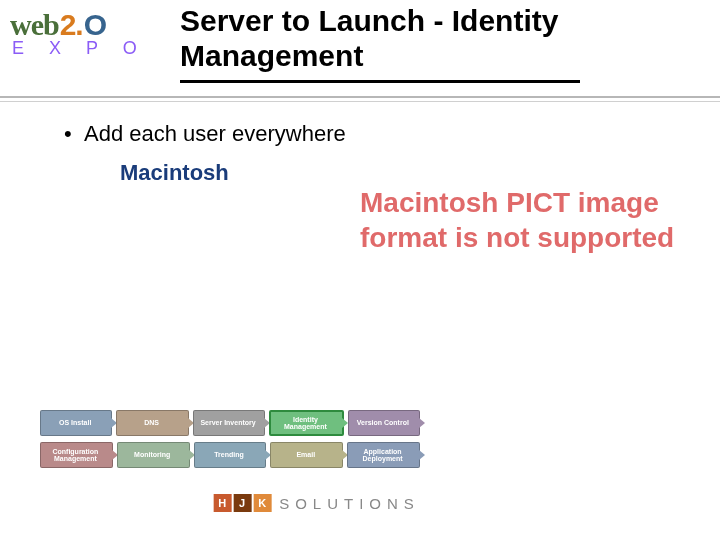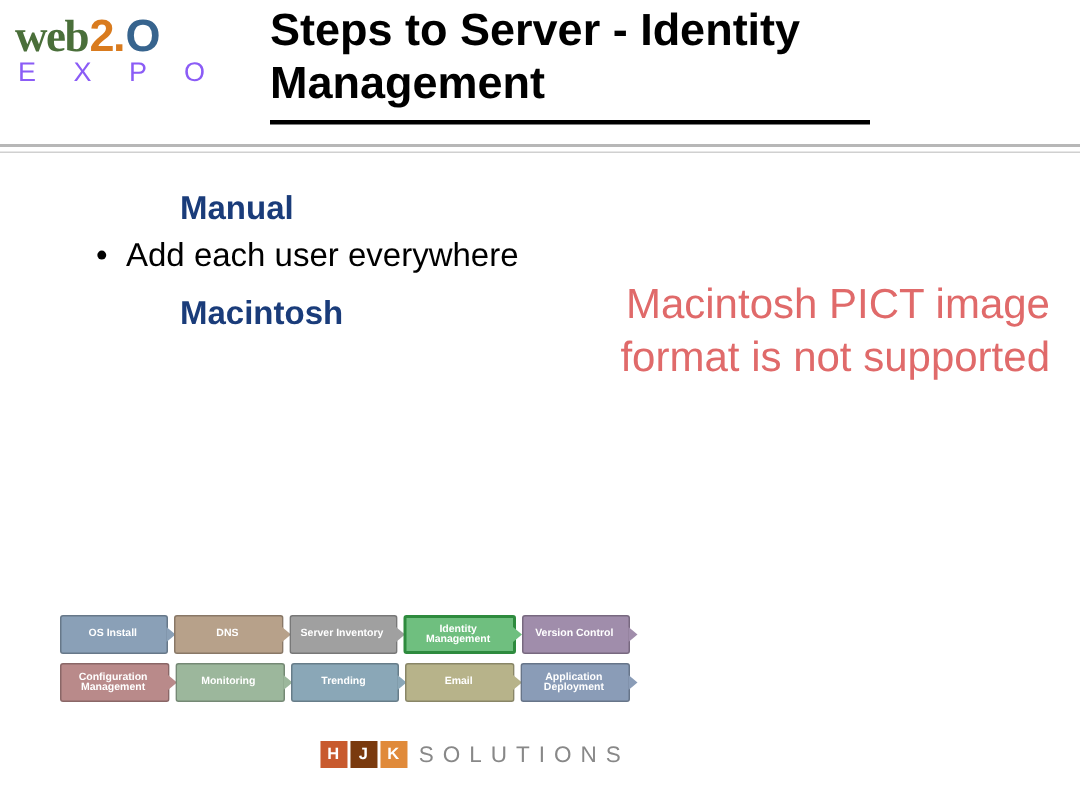--- a/index.html
+++ b/index.html
@@ -16,21 +16,21 @@
   .title-underline { position: absolute; left: 180px; top: 80px; width: 400px; height: 3px; background: #000; }
   .header-rule { position: absolute; left: 0; top: 96px; width: 720px; height: 8px; }
   .header-rule::before { content: ""; position: absolute; left: 0; top: 0; width: 100%; height: 2px; background: #b7b7b7; }
   .header-rule::after { content: ""; position: absolute; left: 0; top: 5px; width: 100%; height: 1px; background: #d0d0d0; }
   .body { position: absolute; top: 120px; left: 60px; width: 600px; }
   .sub-col { width: 300px; }
   .subhead { font-size: 22px; font-weight: bold; color: #1a3c7a; margin: 6px 0 4px 60px; }
   ul.bullets { list-style: none; margin: 0 0 12px 4px; }
   ul.bullets li { font-size: 22px; line-height: 1.25; padding-left: 20px; position: relative; }
   ul.bullets li::before { content: "•"; position: absolute; left: 0; top: 0; }
-  .pict { position: absolute; top: 185px; left: 360px; width: 340px; text-align: right; font-size: 28px; font-weight: 400; color: #e06a6a; line-height: 1.25; }
+  .pict { position: absolute; top: 185px; left: 360px; width: 340px; text-align: left; font-size: 28px; font-weight: 700; color: #e06a6a; line-height: 1.25; }
   .steps-panel { position: absolute; left: 40px; top: 410px; width: 380px; }
   .steps-row { display: flex; gap: 4px; margin-bottom: 6px; }
   .step { position: relative; flex: 1; height: 26px; display: flex; align-items: center; justify-content: center; font-size: 7px; font-weight: bold; color: #fff; border: 1px solid rgba(0,0,0,.25); border-radius: 2px; text-align: center; line-height: 1.05; padding: 0 4px 0 2px; }
   .step::after { content: ""; position: absolute; right: -6px; top: 50%; transform: translateY(-50%); width: 0; height: 0; border-left: 6px solid; border-top: 5px solid transparent; border-bottom: 5px solid transparent; }
   .c0 { background: #8aa0b7; } .c0::after { border-left-color: #8aa0b7; }
   .c1 { background: #b7a18a; } .c1::after { border-left-color: #b7a18a; }
   .c2 { background: #a0a0a0; } .c2::after { border-left-color: #a0a0a0; }
   .c3 { background: #6fbf7f; border: 2px solid #2e8b3e; } .c3::after { border-left-color: #6fbf7f; }
   .c4 { background: #a08dab; } .c4::after { border-left-color: #a08dab; }
   .c5 { background: #b98a8a; } .c5::after { border-left-color: #b98a8a; }
@@ -50,28 +50,27 @@
 
   <div class="header">
     <div class="logo">
       <div class="logo-top">
         <span class="logo-web">web</span>
         <span class="logo-two">2.</span>
         <span class="logo-oh">O</span>
       </div>
       <div class="logo-expo">E X P O</div>
     </div>
-    <div class="title">Steps to Server - Identity Management</div>
+    <div class="title">Server to Launch - Identity Management</div>
     <div class="title-underline"></div>
   </div>
   <div class="header-rule"></div>
 
   <div class="body">
     <div class="sub-col">
-      <div class="subhead">Manual</div>
       <ul class="bullets">
         <li>Add each user everywhere</li>
       </ul>
       <div class="subhead">Macintosh</div>
     </div>
   </div>
 
   <div class="pict">Macintosh PICT image format is not supported</div>
 
   <div class="steps-panel">

